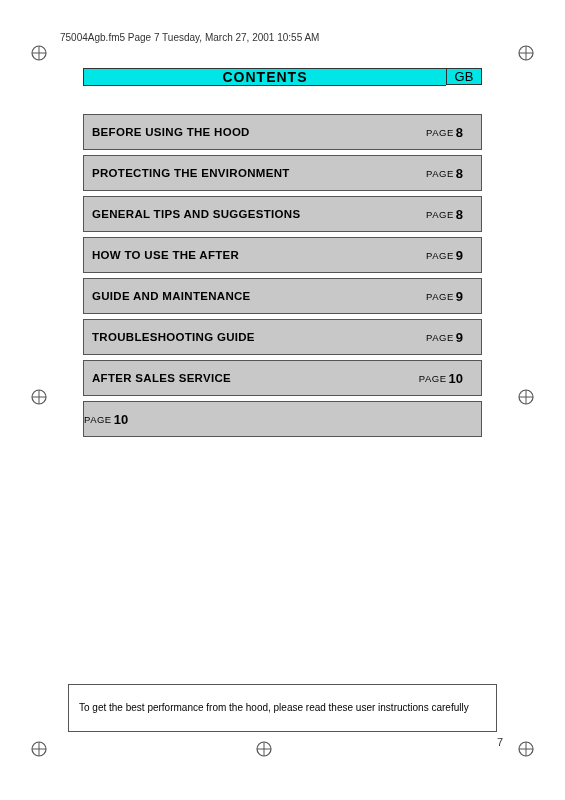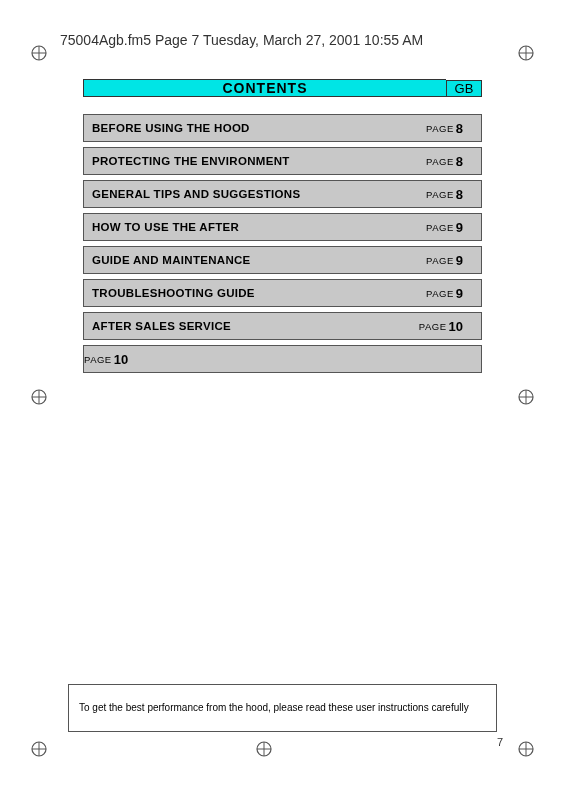--- a/index.html
+++ b/index.html
@@ -25,21 +25,21 @@
       position: absolute;
       top: 32px;
       left: 60px;
       right: 60px;
       display: flex;
       align-items: center;
       justify-content: space-between;
     }
 
     .header-filename {
-      font-size: 14px;
+      font-size: 10px;
       color: #333;
     }
 
     
     .corner-mark {
       position: absolute;
       width: 18px;
       height: 18px;
     }
     .corner-mark svg {
@@ -58,21 +58,21 @@
     .content-area {
       position: absolute;
       top: 68px;
       left: 83px;
       right: 83px;
     }
 
     
     .contents-header {
       display: flex;
-      align-items: center;
+      align-items: flex-start;
       margin-bottom: 6px;
       height: 40px;
     }
 
     .contents-title {
       background: #00e5e5;
       flex: 1;
       display: flex;
       align-items: center;
       justify-content: center;
@@ -94,21 +94,21 @@
       font-weight: normal;
       color: #000;
       border: 1.5px solid #333;
     }
 
     
     .toc-row {
       display: flex;
       align-items: stretch;
       margin-bottom: 5px;
-      height: 28px;
+      height: 36px;
       border: 1.5px solid #555;
       background: #c8c8c8;
     }
 
     .toc-label {
       flex: 1;
       display: flex;
       align-items: center;
       padding-left: 8px;
       font-size: 11.5px;

